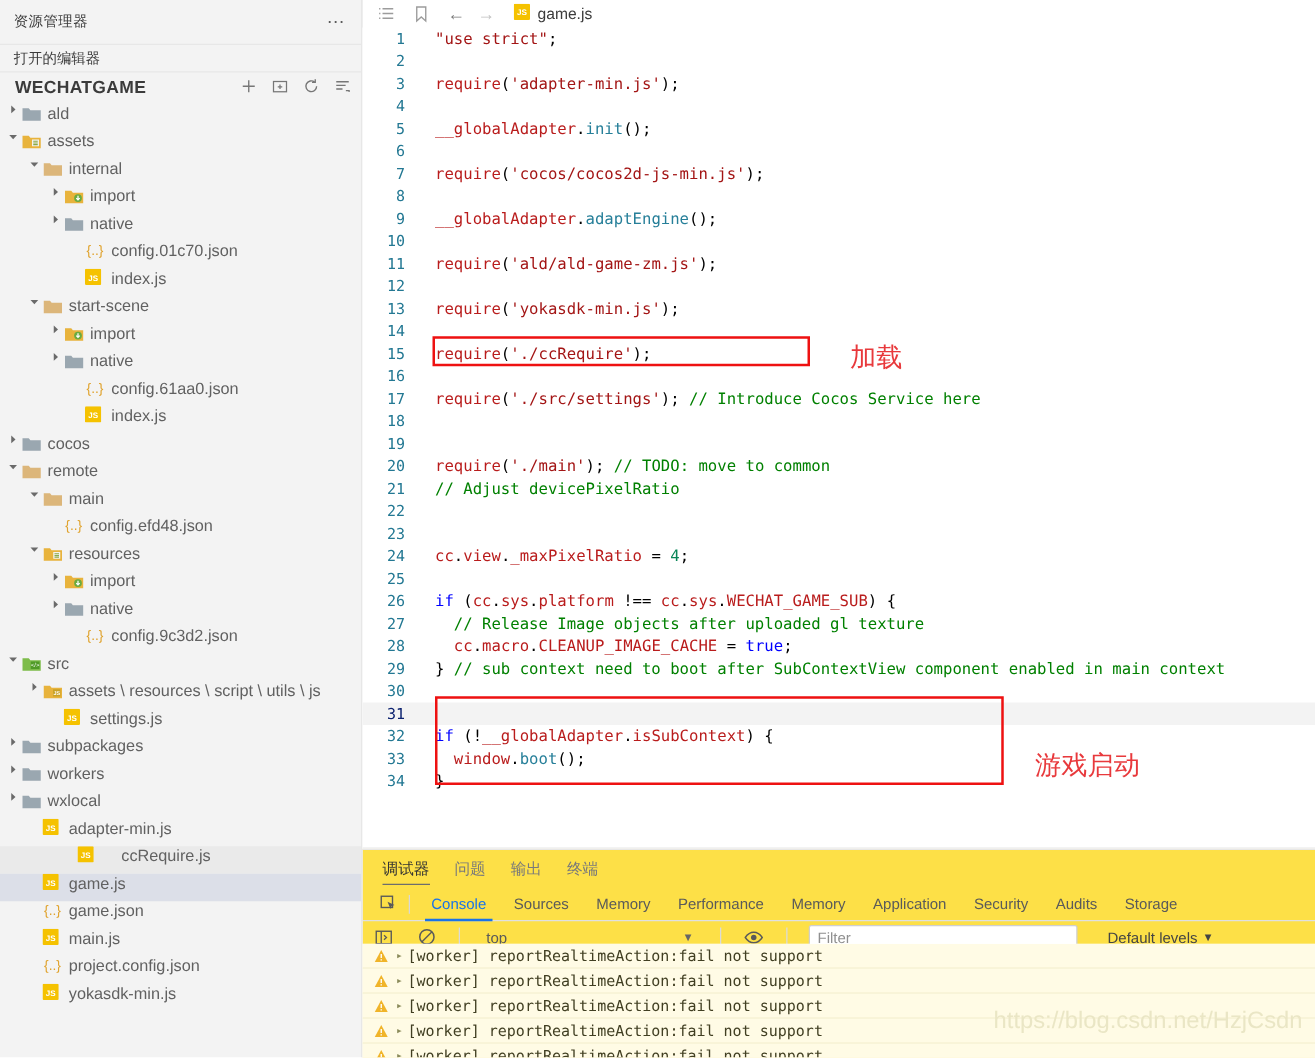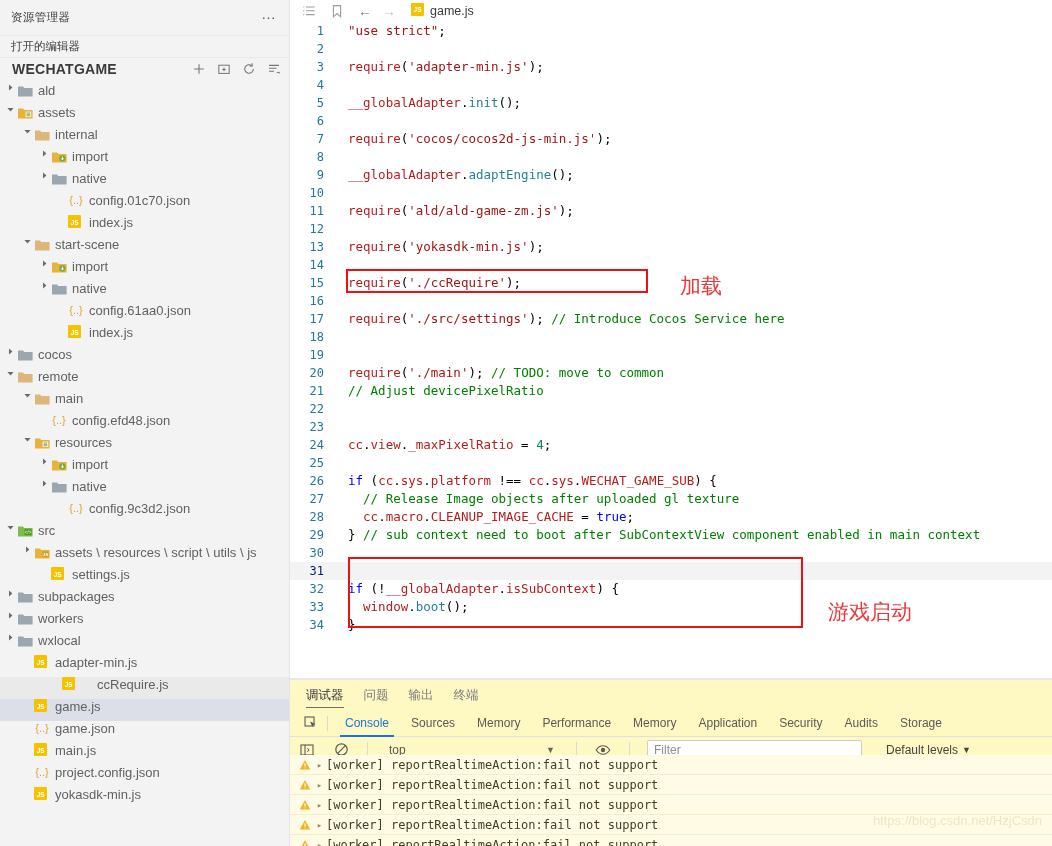--- a/index.html
+++ b/index.html
@@ -93,21 +93,21 @@
 
   .caret { display:inline-block; width:1px; height:14px; background:#000; vertical-align:-2px; }
 
   .annot-box { position: absolute; border: 2px solid #ee1111; pointer-events: none; }
   .annot-txt { position: absolute; color: #e8393c; font-size: 21px;
                font-family: "DejaVu Sans", sans-serif; white-space: nowrap; }
 
   .editor-bottom-line { position:absolute; left:0; right:0; bottom:0; height:1px; background:#e7e7e7; }
 
   
-  .panel { height: 167px; background: #fef9c3; display: flex; flex-direction: column;
+  .panel { height: 167px; background: #fde047; display: flex; flex-direction: column;
            border-top: 1px solid #e7e7e7; }
   .panel-tabs { height: 30px; display: flex; align-items: center; padding-left: 16px; gap: 20px;
                 font-size: 12.5px; color: #7a7a7a; }
   .panel-tabs .pt { position: relative; height: 30px; display:flex; align-items:center; cursor:pointer; }
   .panel-tabs .pt.active { color: #333333; }
   .panel-tabs .pt.active::after { content:""; position:absolute; left:0; right:0; bottom:2px;
                                    height:1px; background:#6d6d6d; }
   .dt-tabs { height: 27px; display: flex; align-items: center; border-bottom: 1px solid #e0e0e0;
              padding-left: 7px; font-size: 12px; color: #5a5a5a; }
   .dt-tabs .inspect { width: 28px; display:flex; align-items:center; justify-content:center; cursor:pointer; }
@@ -128,21 +128,21 @@
   .lvl { margin-left: 16px; font-size: 12px; color: #444; display:flex; align-items:center; gap:4px; cursor:pointer; }
 
   .console-list { flex: 1; overflow: hidden; position: relative; background: #fff; }
   .cmsg { height: 20px; display:flex; align-items:center; background:#fffbe5;
           border-bottom: 1px solid #f4eecb; font-size: 12px; color: #5c5c2b;
           font-family: "DejaVu Sans Mono", "Liberation Mono", monospace; padding-left: 6px; }
   .cmsg .warn { width: 17px; flex:0 0 17px; display:flex; align-items:center; justify-content:center; }
   .cmsg .tri { width: 13px; flex:0 0 13px; color:#8a8a5a; font-size:9px; display:flex; align-items:center; justify-content:center; }
   .cmsg .mtxt { color: #413f22; }
 
-  .watermark { position:absolute; right: 10px; bottom: 18px; color: #eae6c5; font-size: 13px;
+  .watermark { position:absolute; right: 10px; bottom: 18px; color: #eae6c5; font-size: 19px;
                font-family: "Liberation Sans", sans-serif; pointer-events:none; }
 </style>
 </head>
 <body>
 
 <div class="app">
 
   <div class="sidebar">
     <div class="sb-title">
       <span class="txt">资源管理器</span>

